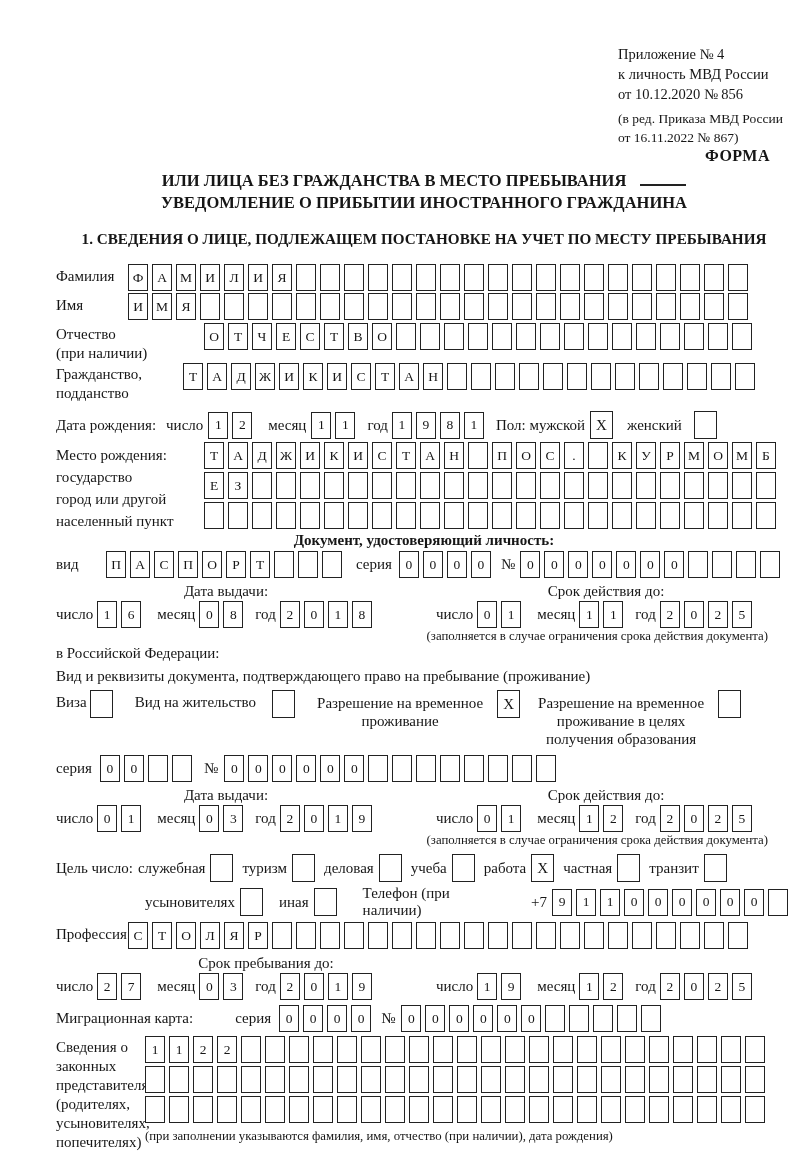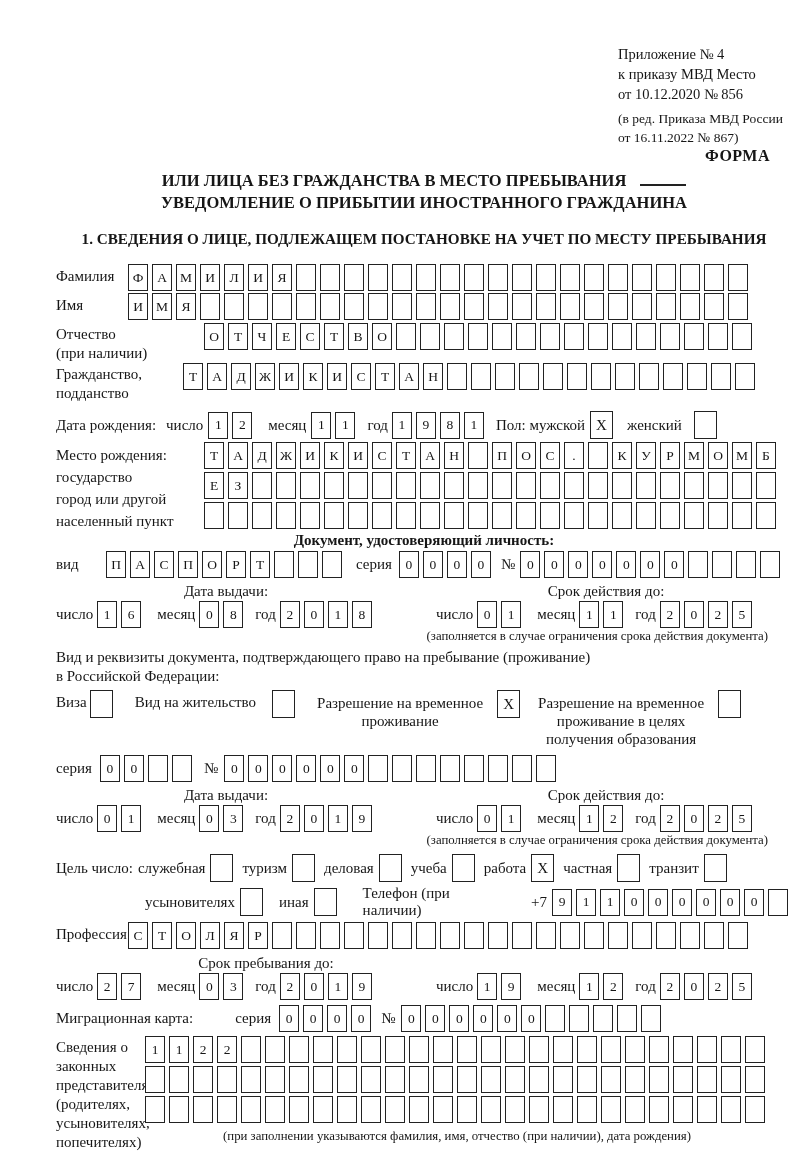--- a/index.html
+++ b/index.html
@@ -37,30 +37,30 @@
   .dgroup .gap{width:12px;flex:0 0 auto;}
   .note{display:flex;justify-content:flex-end;padding-right:24px;font-size:12.8px;margin-top:1px;}
   .intro{margin-top:4px;line-height:19px;}
   .optrow{display:flex;align-items:flex-start;margin-top:4px;}
   .optrow .t{padding-top:4px;}
   .optblock{text-align:center;line-height:18px;padding-top:4px;}
   .purprow{display:flex;align-items:center;}
   .purprow .t{margin-right:5px;}
   .stack{display:flex;flex-direction:column;}
   .stack .cells{margin-bottom:3px;}
-  .repnote{text-align:center;font-size:12.8px;margin-top:3px;}
+  .repnote{text-align:left;font-size:12.8px;margin-top:3px;}
 </style>
 </head>
 <body>
 
 <div class="page">
 
   <div class="ref">
     <div>Приложение № 4</div>
-    <div>к приказу МВД Место</div>
+    <div>к личность МВД России</div>
     <div>от 10.12.2020 № 856</div>
     <div class="ref2">
       <div>(в ред. Приказа МВД России</div>
       <div>от 16.11.2022 № 867)</div>
     </div>
   </div>
 
   <div class="forma">ФОРМА</div>
 
   <div class="title">
@@ -399,22 +399,22 @@
       <span class="cells">
           <span class="cell">2</span>
           <span class="cell">0</span>
           <span class="cell">2</span>
           <span class="cell">5</span>
         </span>
     </div>
   </div>
   <div class="note">(заполняется в случае ограничения срока действия документа)</div>
 
+  <div class="intro" style="margin-top:0">в Российской Федерации:</div>
   <div class="intro">Вид и реквизиты документа, подтверждающего право на пребывание (проживание)</div>
-  <div class="intro" style="margin-top:0">в Российской Федерации:</div>
 
   <div class="optrow">
     <span class="t">Виза</span>
     <span class="cb" style="margin-left:3px">
         <span class="cell"></span>
       </span>
     <span class="t" style="margin-left:22px">Вид на жительство</span>
     <span class="cb" style="margin-left:16px">
         <span class="cell"></span>
       </span>

